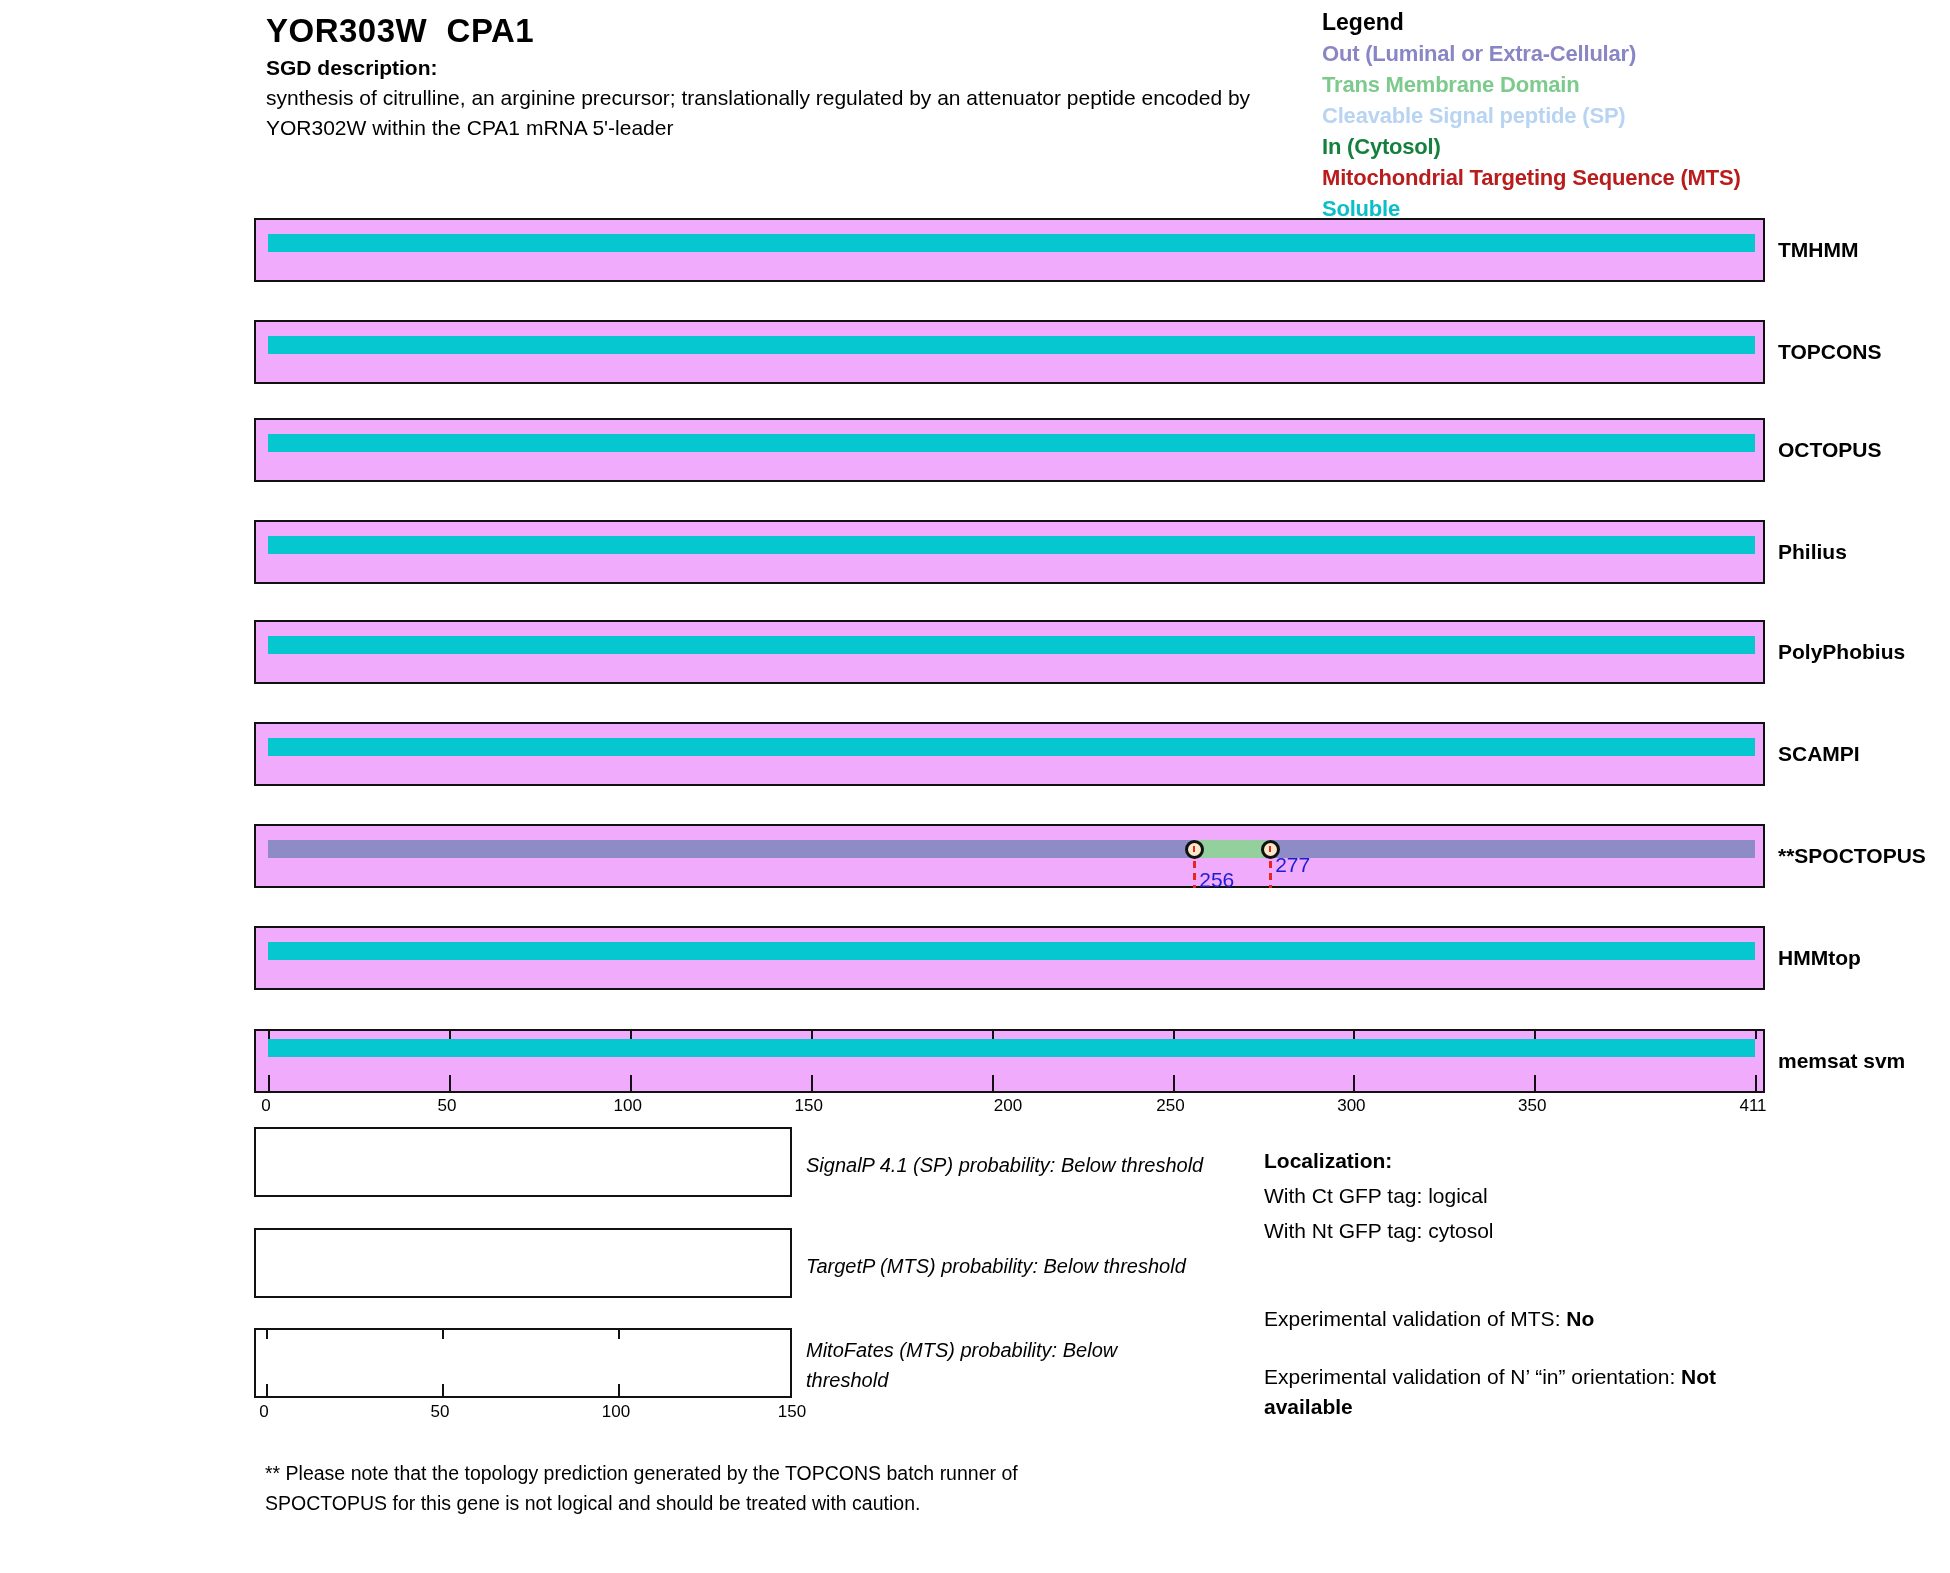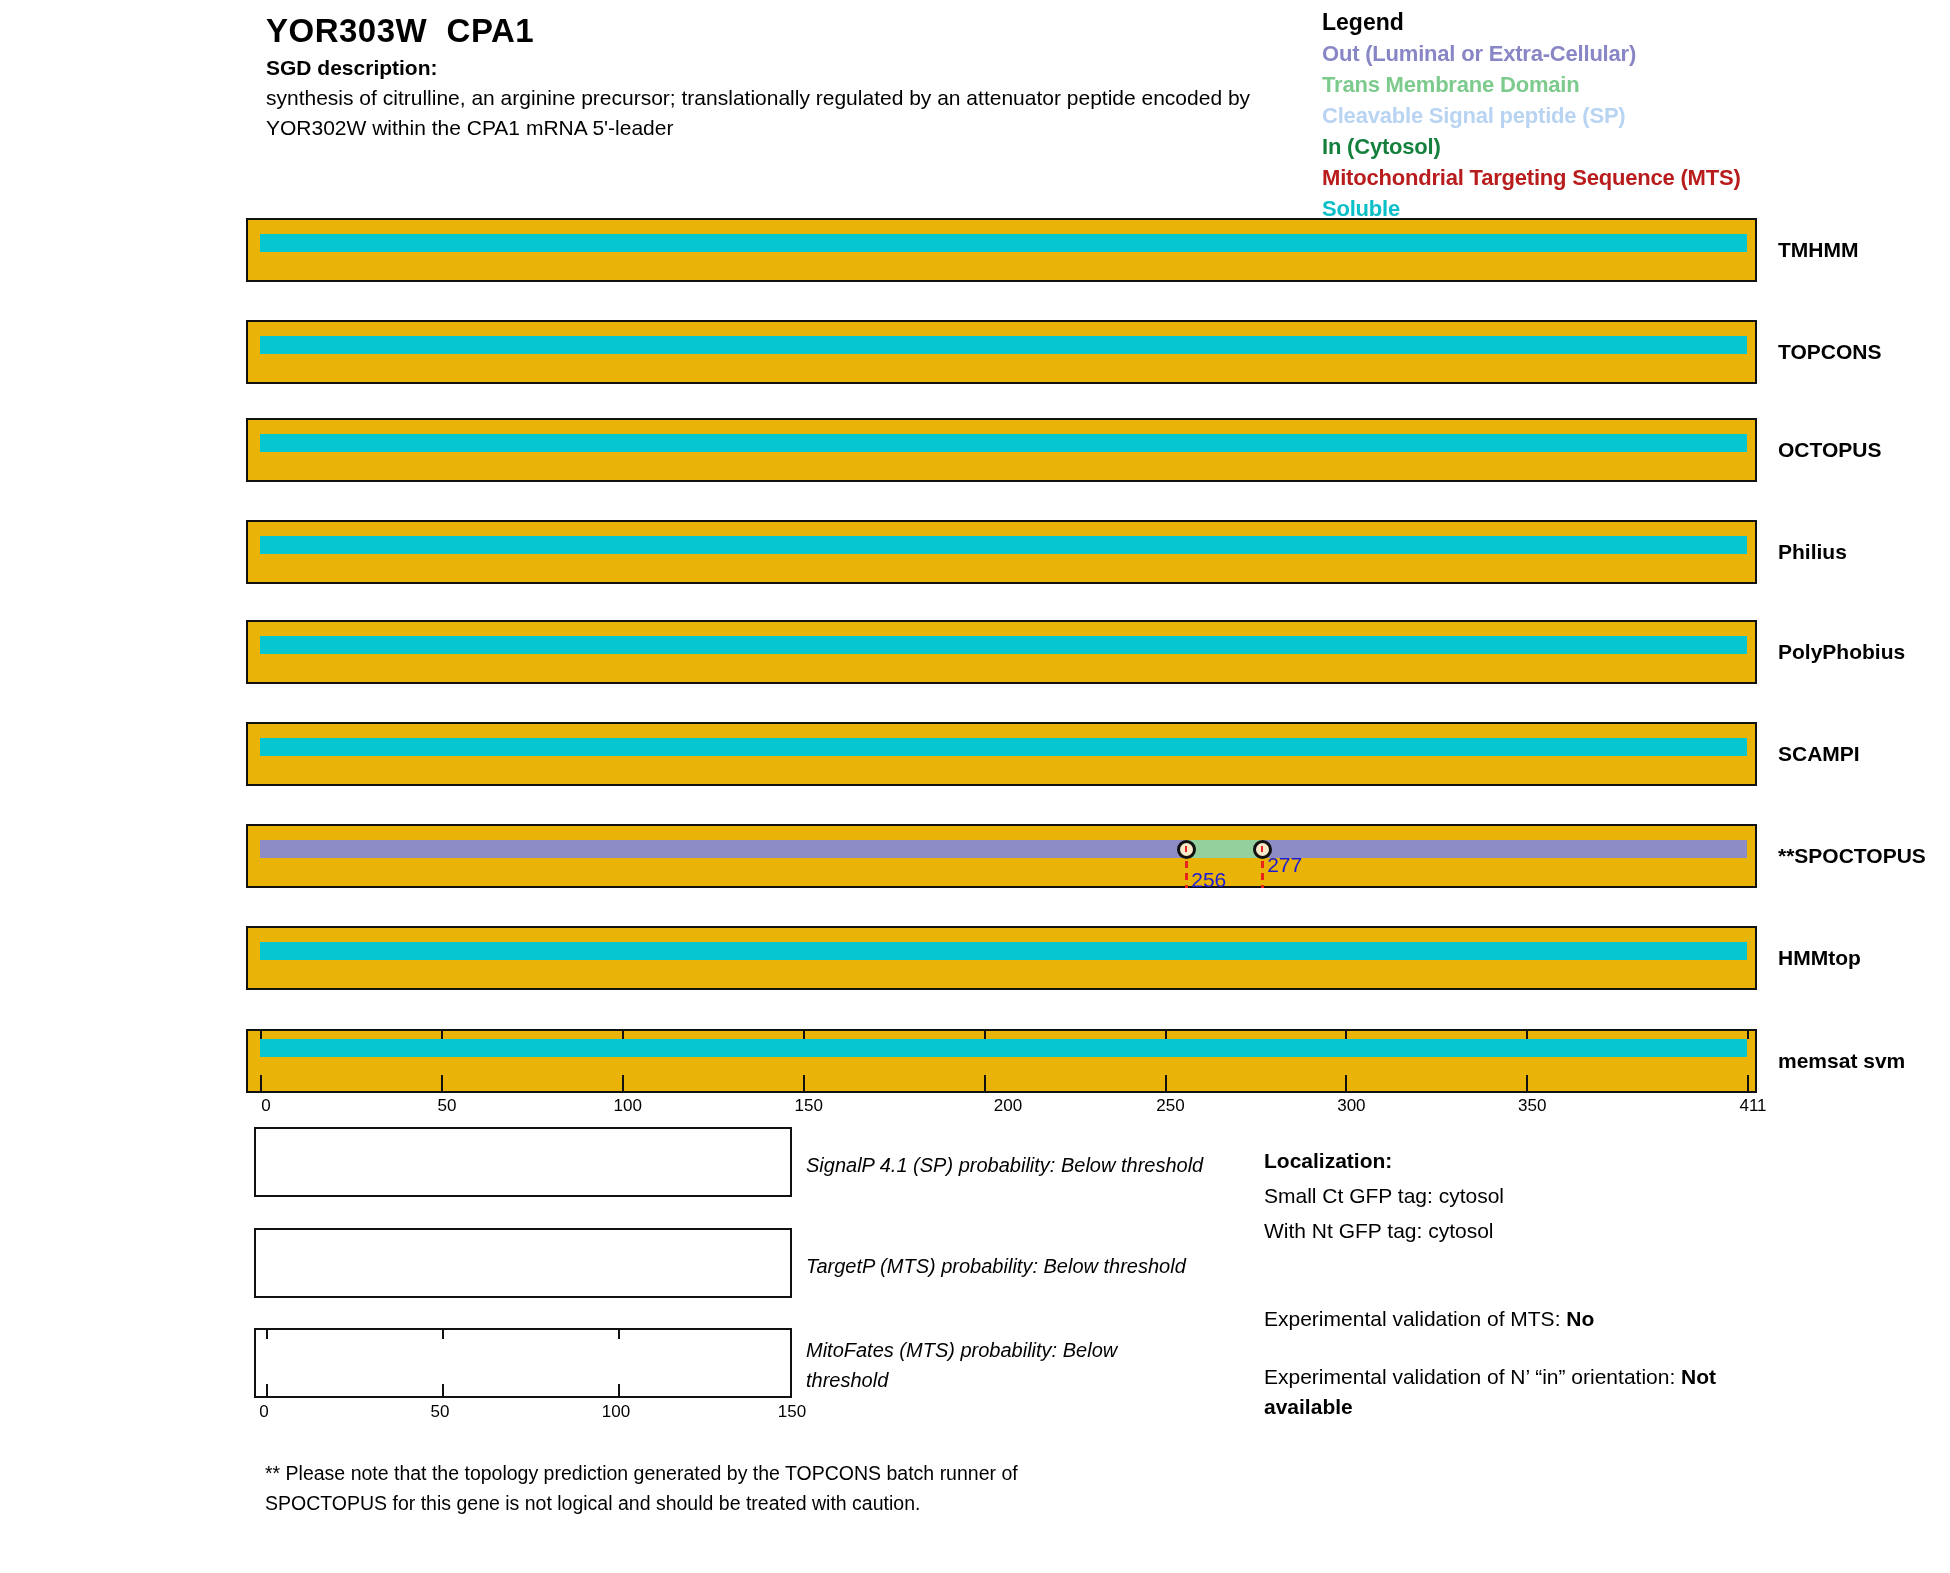--- a/index.html
+++ b/index.html
@@ -5,21 +5,21 @@
   html,body{margin:0;padding:0;background:#ffffff;}
   .page{position:relative;width:1950px;height:1573px;background:#ffffff;overflow:hidden;
         font-family:"Liberation Sans","DejaVu Sans",sans-serif;color:#000;}
   .abs{position:absolute;}
   .title{left:266px;top:12px;font-size:33px;font-weight:bold;white-space:pre;letter-spacing:.5px;}
   .sgd-label{left:266px;top:56px;font-size:21px;font-weight:bold;}
   .desc{left:266px;top:83px;font-size:21px;line-height:30px;width:1040px;}
   .legend{left:1322px;top:6px;}
   .legend-heading{font-size:23px;font-weight:bold;line-height:32px;}
   .legend-item{font-size:22px;font-weight:bold;line-height:31px;letter-spacing:-.2px;}
-  .track-box{position:absolute;left:246px;width:1511px;height:64px;border:2px solid #111;box-sizing:border-box;background:#eab308;}
+  .track-box{position:absolute;left:254px;width:1511px;height:64px;border:2px solid #111;box-sizing:border-box;background:#f0abfc;}
   .bar-seg{position:absolute;height:18px;}
   .track-label{position:absolute;left:1778px;font-size:21px;font-weight:bold;white-space:nowrap;}
   .tickmark{position:absolute;width:2px;background:#111;}
   .axis-num{position:absolute;transform:translateX(-50%);font-size:17px;white-space:nowrap;}
   .marker-line{position:absolute;width:3px;background:repeating-linear-gradient(to bottom,#e8241e 0 7px,transparent 7px 12px);}
   .marker-dot{position:absolute;width:13px;height:13px;border:3px solid #111;border-radius:50%;background:#f8e9cb;}
   .marker-dot i{position:absolute;left:5px;top:3px;width:2px;height:6px;background:#e8241e;}
   .pos-label{position:absolute;font-size:21px;color:#1c1cd6;white-space:nowrap;}
   .prob-box{position:absolute;left:254px;width:538px;height:70px;border:2px solid #111;box-sizing:border-box;background:#fff;}
   .prob-label{position:absolute;font-size:20px;line-height:30px;font-style:italic;}
@@ -151,21 +151,21 @@
     </div>
   <div id="prob-axis">
       <div class="axis-num" style="left: 264px; top: 1402px;">0</div>
       <div class="axis-num" style="left: 440px; top: 1402px;">50</div>
       <div class="axis-num" style="left: 616px; top: 1402px;">100</div>
       <div class="axis-num" style="left: 792px; top: 1402px;">150</div>
     </div>
 
   <div class="abs loc">
     <div class="heading">Localization:</div>
-    <div class="loc-line" style="top:35px;">Small Ct GFP tag: cytosol</div>
+    <div class="loc-line" style="top:35px;">With Ct GFP tag: logical</div>
     <div class="loc-line" style="top:70px;">With Nt GFP tag: cytosol</div>
     <div class="loc-line" style="top:158px;"><span>Experimental validation of MTS: </span><b>No</b></div>
     <div class="loc-wrap" style="top:216px;"><span>Experimental validation of N’ “in” orientation: </span><b>Not available</b></div>
   </div>
 
   <div class="abs footnote">
     <div>** Please note that the topology prediction generated by the TOPCONS batch runner of</div>
     <div>SPOCTOPUS for this gene is not logical and should be treated with caution.</div>
   </div>
 

